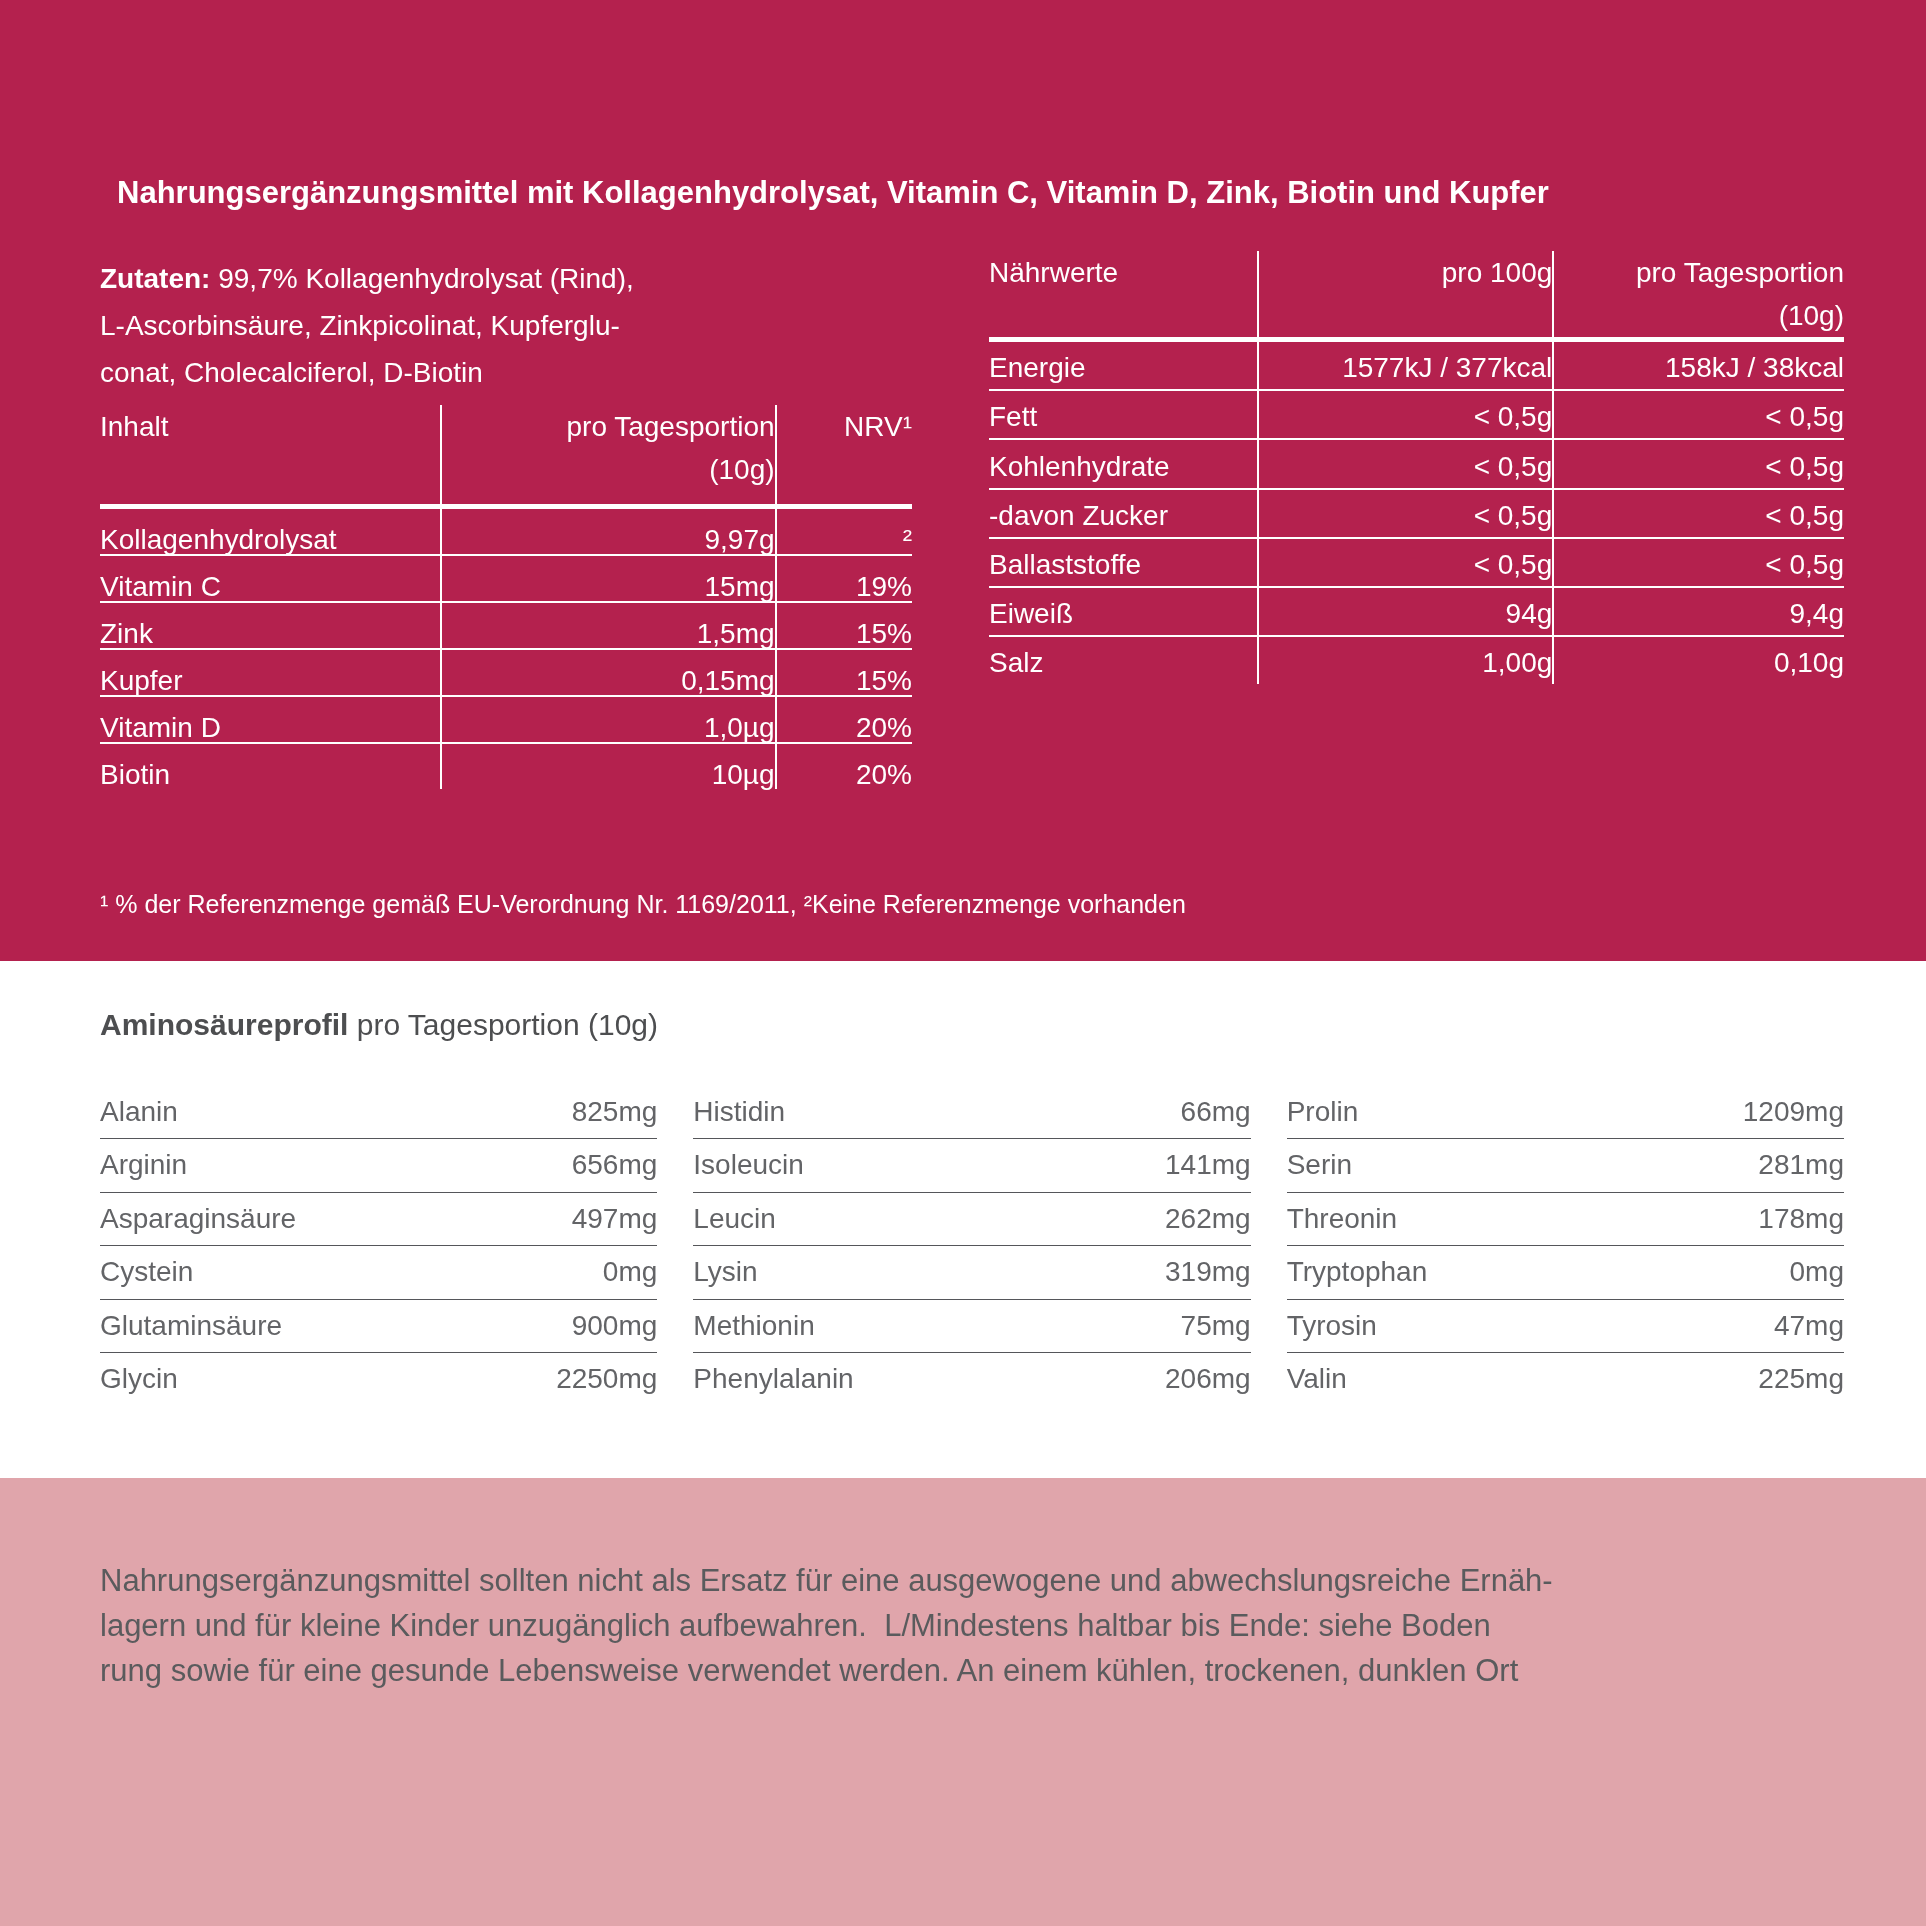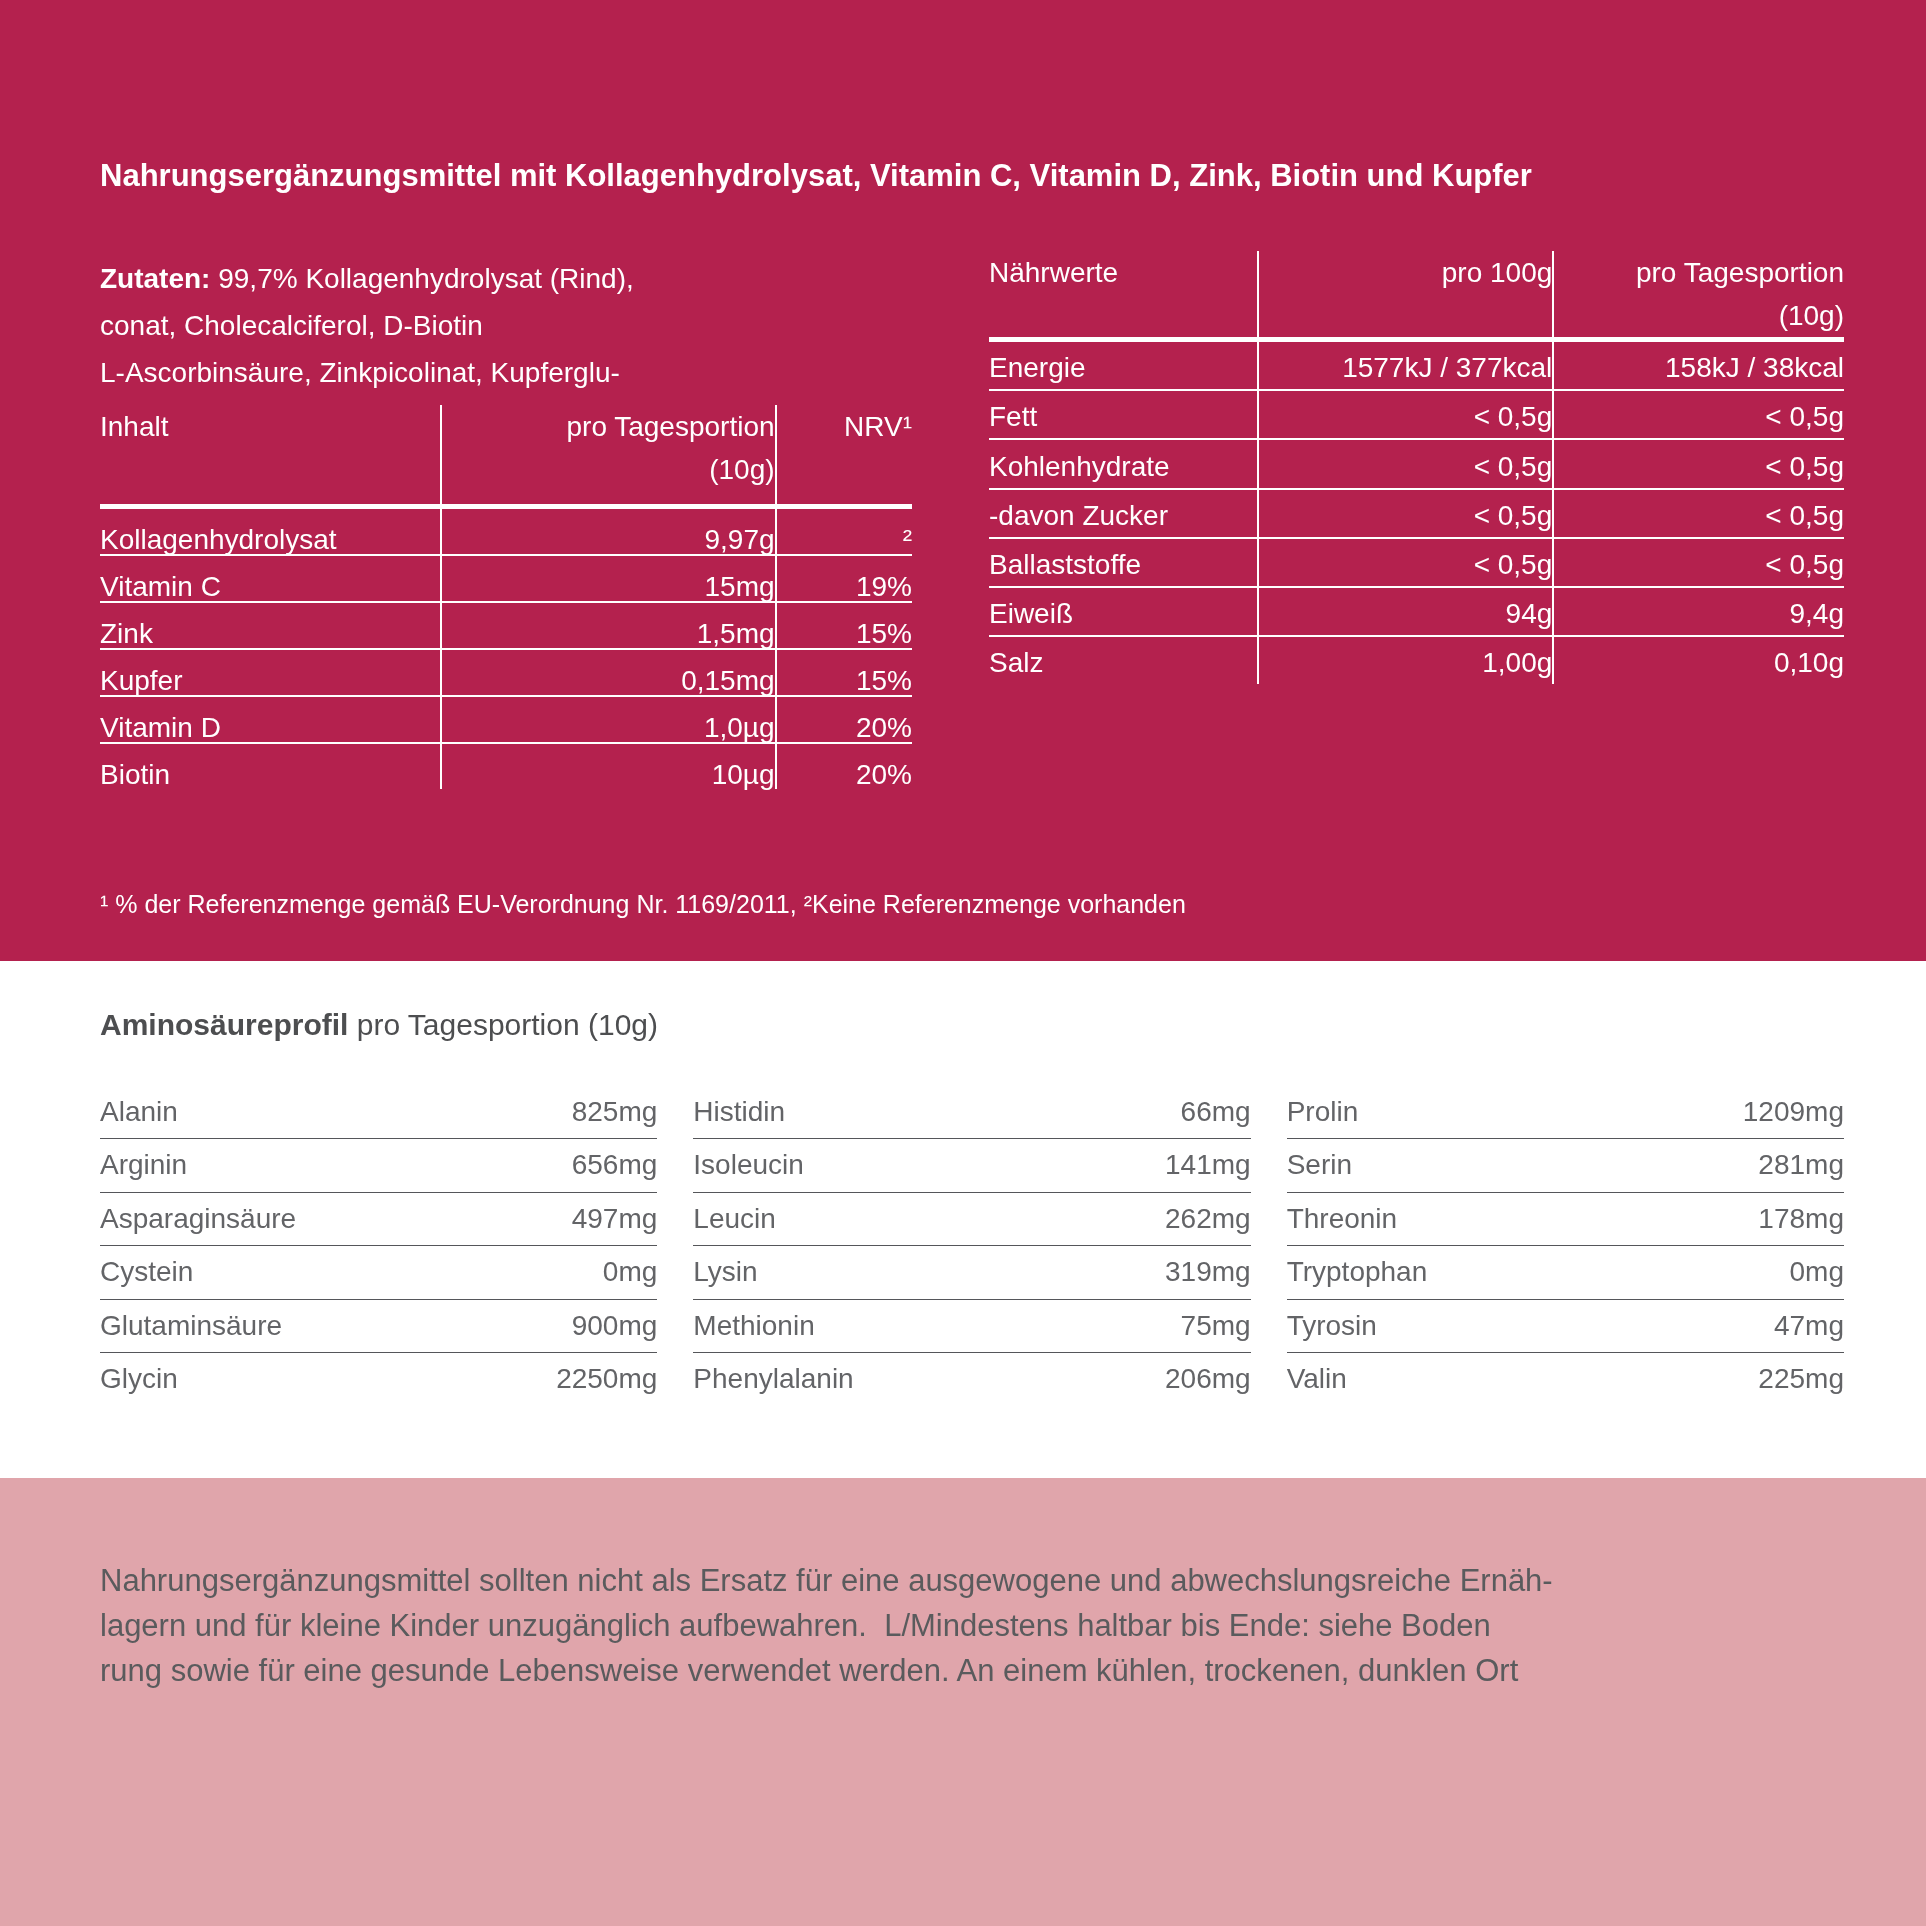--- a/index.html
+++ b/index.html
@@ -8,21 +8,21 @@
     width: 1926px;
     height: 1926px;
     font-family: "Liberation Sans", "DejaVu Sans", sans-serif;
     overflow: hidden;
   }
   .sec-red   { height: 961px; background: #B4214E; }
   .sec-white { height: 517px; background: #ffffff; }
   .sec-pink  { height: 449px;  background: #E0A5AB; }
 
   .title {
-    position: absolute; left: 100px; top: 158px; margin: 0;
+    position: absolute; left: 100px; top: 158px; margin: 17px;
     font-size: 31px; font-weight: 700; color: #ffffff; white-space: nowrap;
   }
 
   .zutaten { position: absolute; left: 100px; top: 255px; color: #ffffff; }
   .z-line { font-size: 28px; line-height: 47px; white-space: nowrap; font-weight: 400; }
   .z-line strong { font-weight: 700; }
 
   table.tbl { position: absolute; border-collapse: collapse; table-layout: fixed; }
   .tbl th, .tbl td {
     font-weight: 400; font-size: 28px; color: #ffffff;
@@ -85,22 +85,22 @@
 <div class="page">
 
   <div class="sec-red"></div>
   <div class="sec-white"></div>
   <div class="sec-pink"></div>
 
   <h1 class="title">Nahrungsergänzungsmittel mit Kollagenhydrolysat, Vitamin C, Vitamin D, Zink, Biotin und Kupfer</h1>
 
   <div class="zutaten">
     <div class="z-line"><strong>Zutaten:</strong><span> 99,7% Kollagenhydrolysat (Rind),</span></div>
+    <div class="z-line">L-Ascorbinsäure, Zinkpicolinat, Kupferglu-</div>
     <div class="z-line">conat, Cholecalciferol, D-Biotin</div>
-    <div class="z-line">L-Ascorbinsäure, Zinkpicolinat, Kupferglu-</div>
   </div>
 
   <table class="tbl tbl-inhalt">
     <colgroup>
         <col style="width:42%">
         <col style="width:41.2%">
         <col style="width:16.8%">
       </colgroup>
     <thead>
       <tr>

